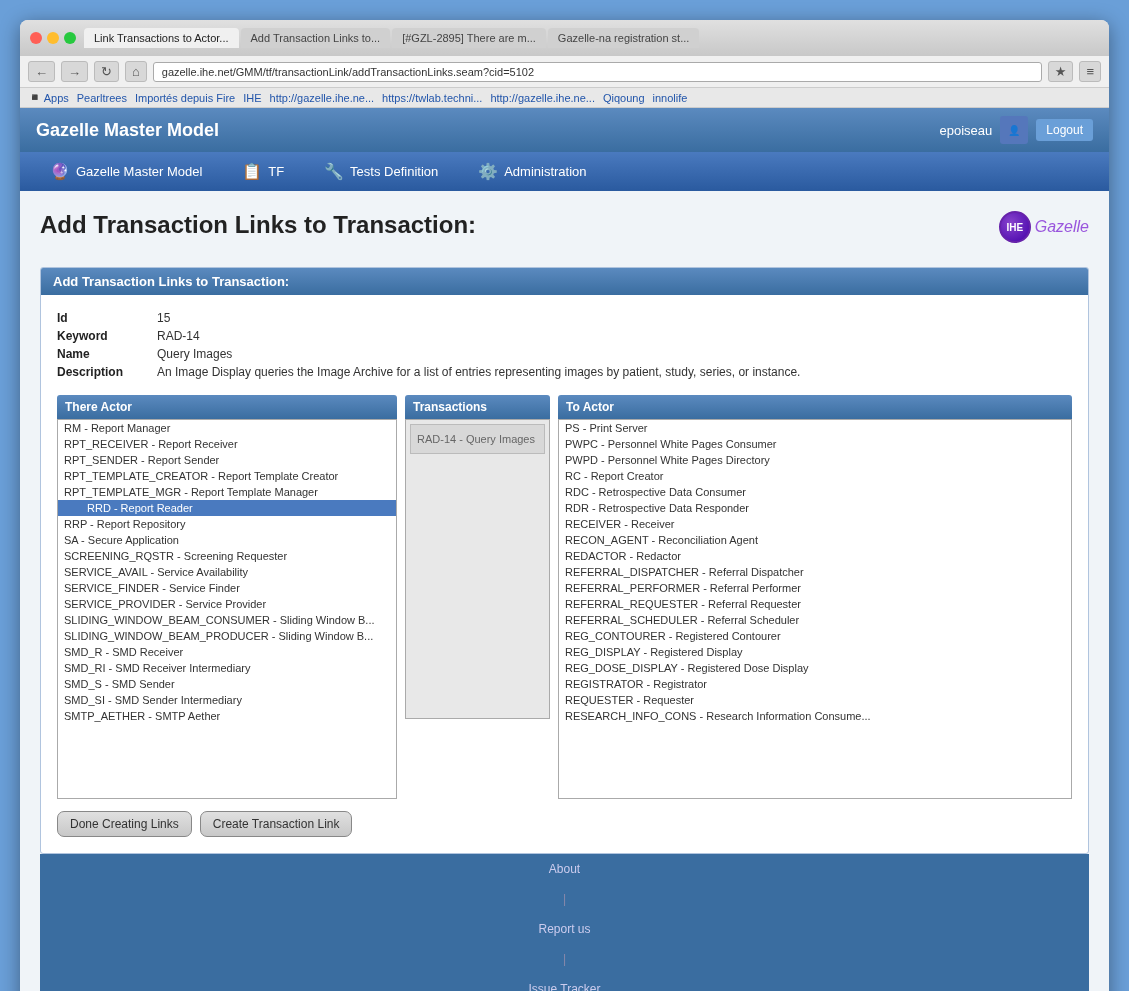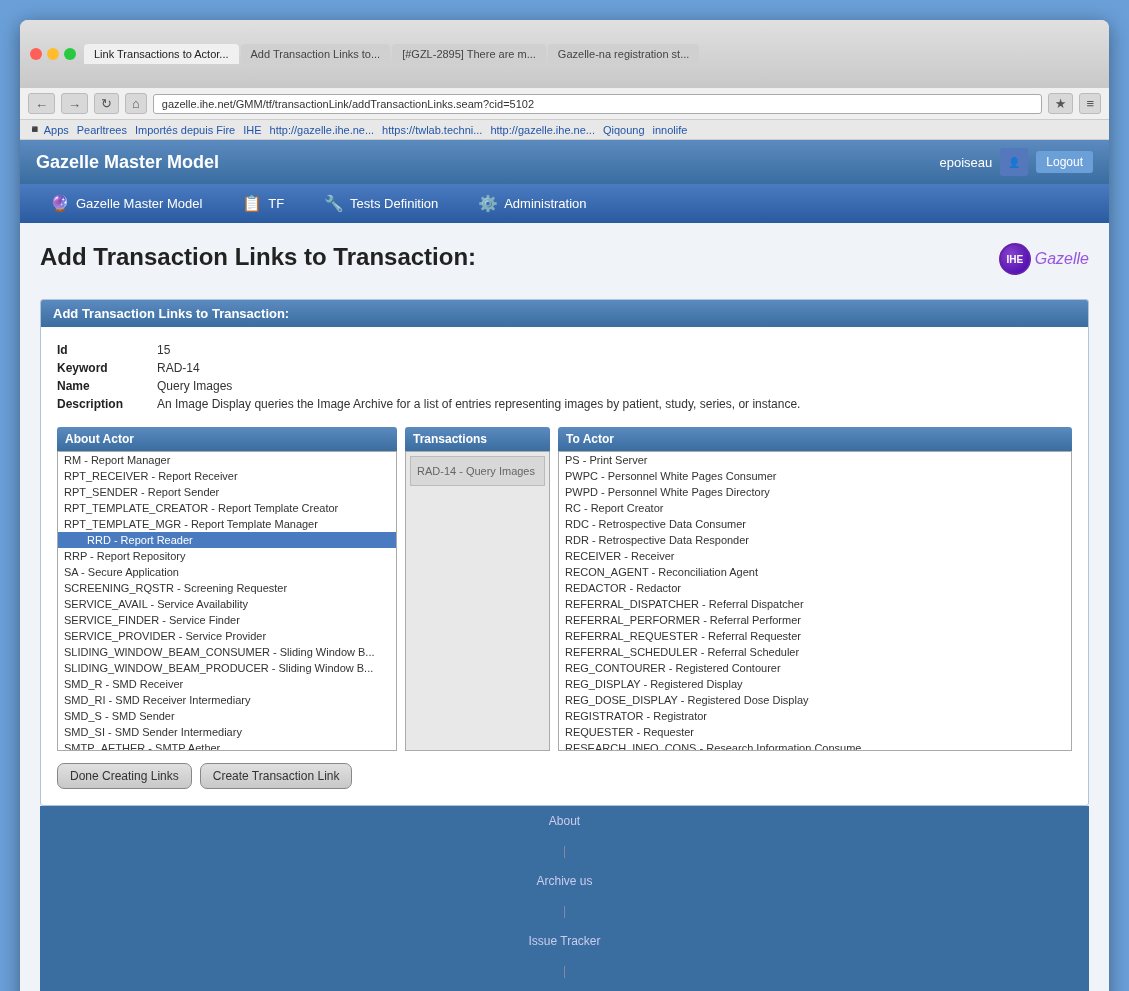--- a/index.html
+++ b/index.html
@@ -15,21 +15,21 @@
     .browser-window {
       background: #e8e8e8;
       border-radius: 8px;
       overflow: hidden;
       box-shadow: 0 4px 20px rgba(0,0,0,0.4);
       width: 1089px;
       margin: 0 auto;
     }
     .browser-titlebar {
       background: linear-gradient(to bottom, #e0e0e0, #c8c8c8);
-      padding: 24px 10px;
+      padding: 8px 10px;
       display: flex;
       align-items: center;
       gap: 8px;
     }
     .browser-dots {
       display: flex; gap: 5px;
     }
     .dot {
       width: 12px; height: 12px; border-radius: 50%;
     }
@@ -235,21 +235,21 @@
       background: linear-gradient(to bottom, #5b8abf, #3a6da0);
       color: #fff;
       padding: 5px 8px;
       font-size: 12px;
       font-weight: bold;
       border-radius: 3px 3px 0 0;
     }
     .col-listbox {
       border: 1px solid #aaa;
       background: #fff;
-      height: 300px;
+      height: 380px;
       overflow-y: auto;
       font-size: 11px;
     }
     .list-item {
       padding: 2px 6px;
       cursor: pointer;
       color: #333;
       white-space: nowrap;
     }
     .list-item.selected {
@@ -440,21 +440,21 @@
             </div>
             <div class="info-row">
               <span class="info-label">Description</span>
               <span class="info-value">An Image Display queries the Image Archive for a list of entries representing images by patient, study, series, or instance.</span>
             </div>
           </div>
 
           <div class="columns-layout">
 
             <div class="col-from-actor">
-              <div class="col-header">About Actor</div>
+              <div class="col-header">There Actor</div>
               <div class="col-listbox">
                 <div class="list-item">RM - Report Manager</div>
                 <div class="list-item">RPT_RECEIVER - Report Receiver</div>
                 <div class="list-item">RPT_SENDER - Report Sender</div>
                 <div class="list-item">RPT_TEMPLATE_CREATOR - Report Template Creator</div>
                 <div class="list-item">RPT_TEMPLATE_MGR - Report Template Manager</div>
                 <div class="list-item selected">RRD - Report Reader</div>
                 <div class="list-item">RRP - Report Repository</div>
                 <div class="list-item">SA - Secure Application</div>
                 <div class="list-item">SCREENING_RQSTR - Screening Requester</div>
@@ -511,21 +511,21 @@
             <button class="btn">Done Creating Links</button>
             <button class="btn">Create Transaction Link</button>
           </div>
 
         </div>
       </div>
 
       <div class="app-footer">
         <a class="footer-link">About</a>
         <span class="footer-sep">|</span>
-        <a class="footer-link">Archive us</a>
+        <a class="footer-link">Report us</a>
         <span class="footer-sep">|</span>
         <a class="footer-link">Issue Tracker</a>
         <span class="footer-sep">|</span>
         <span>Copyright 2013 IHE International</span>
         <div class="footer-right">
           <select class="lang-select">
             <option>English</option>
           </select>
         </div>
       </div>

